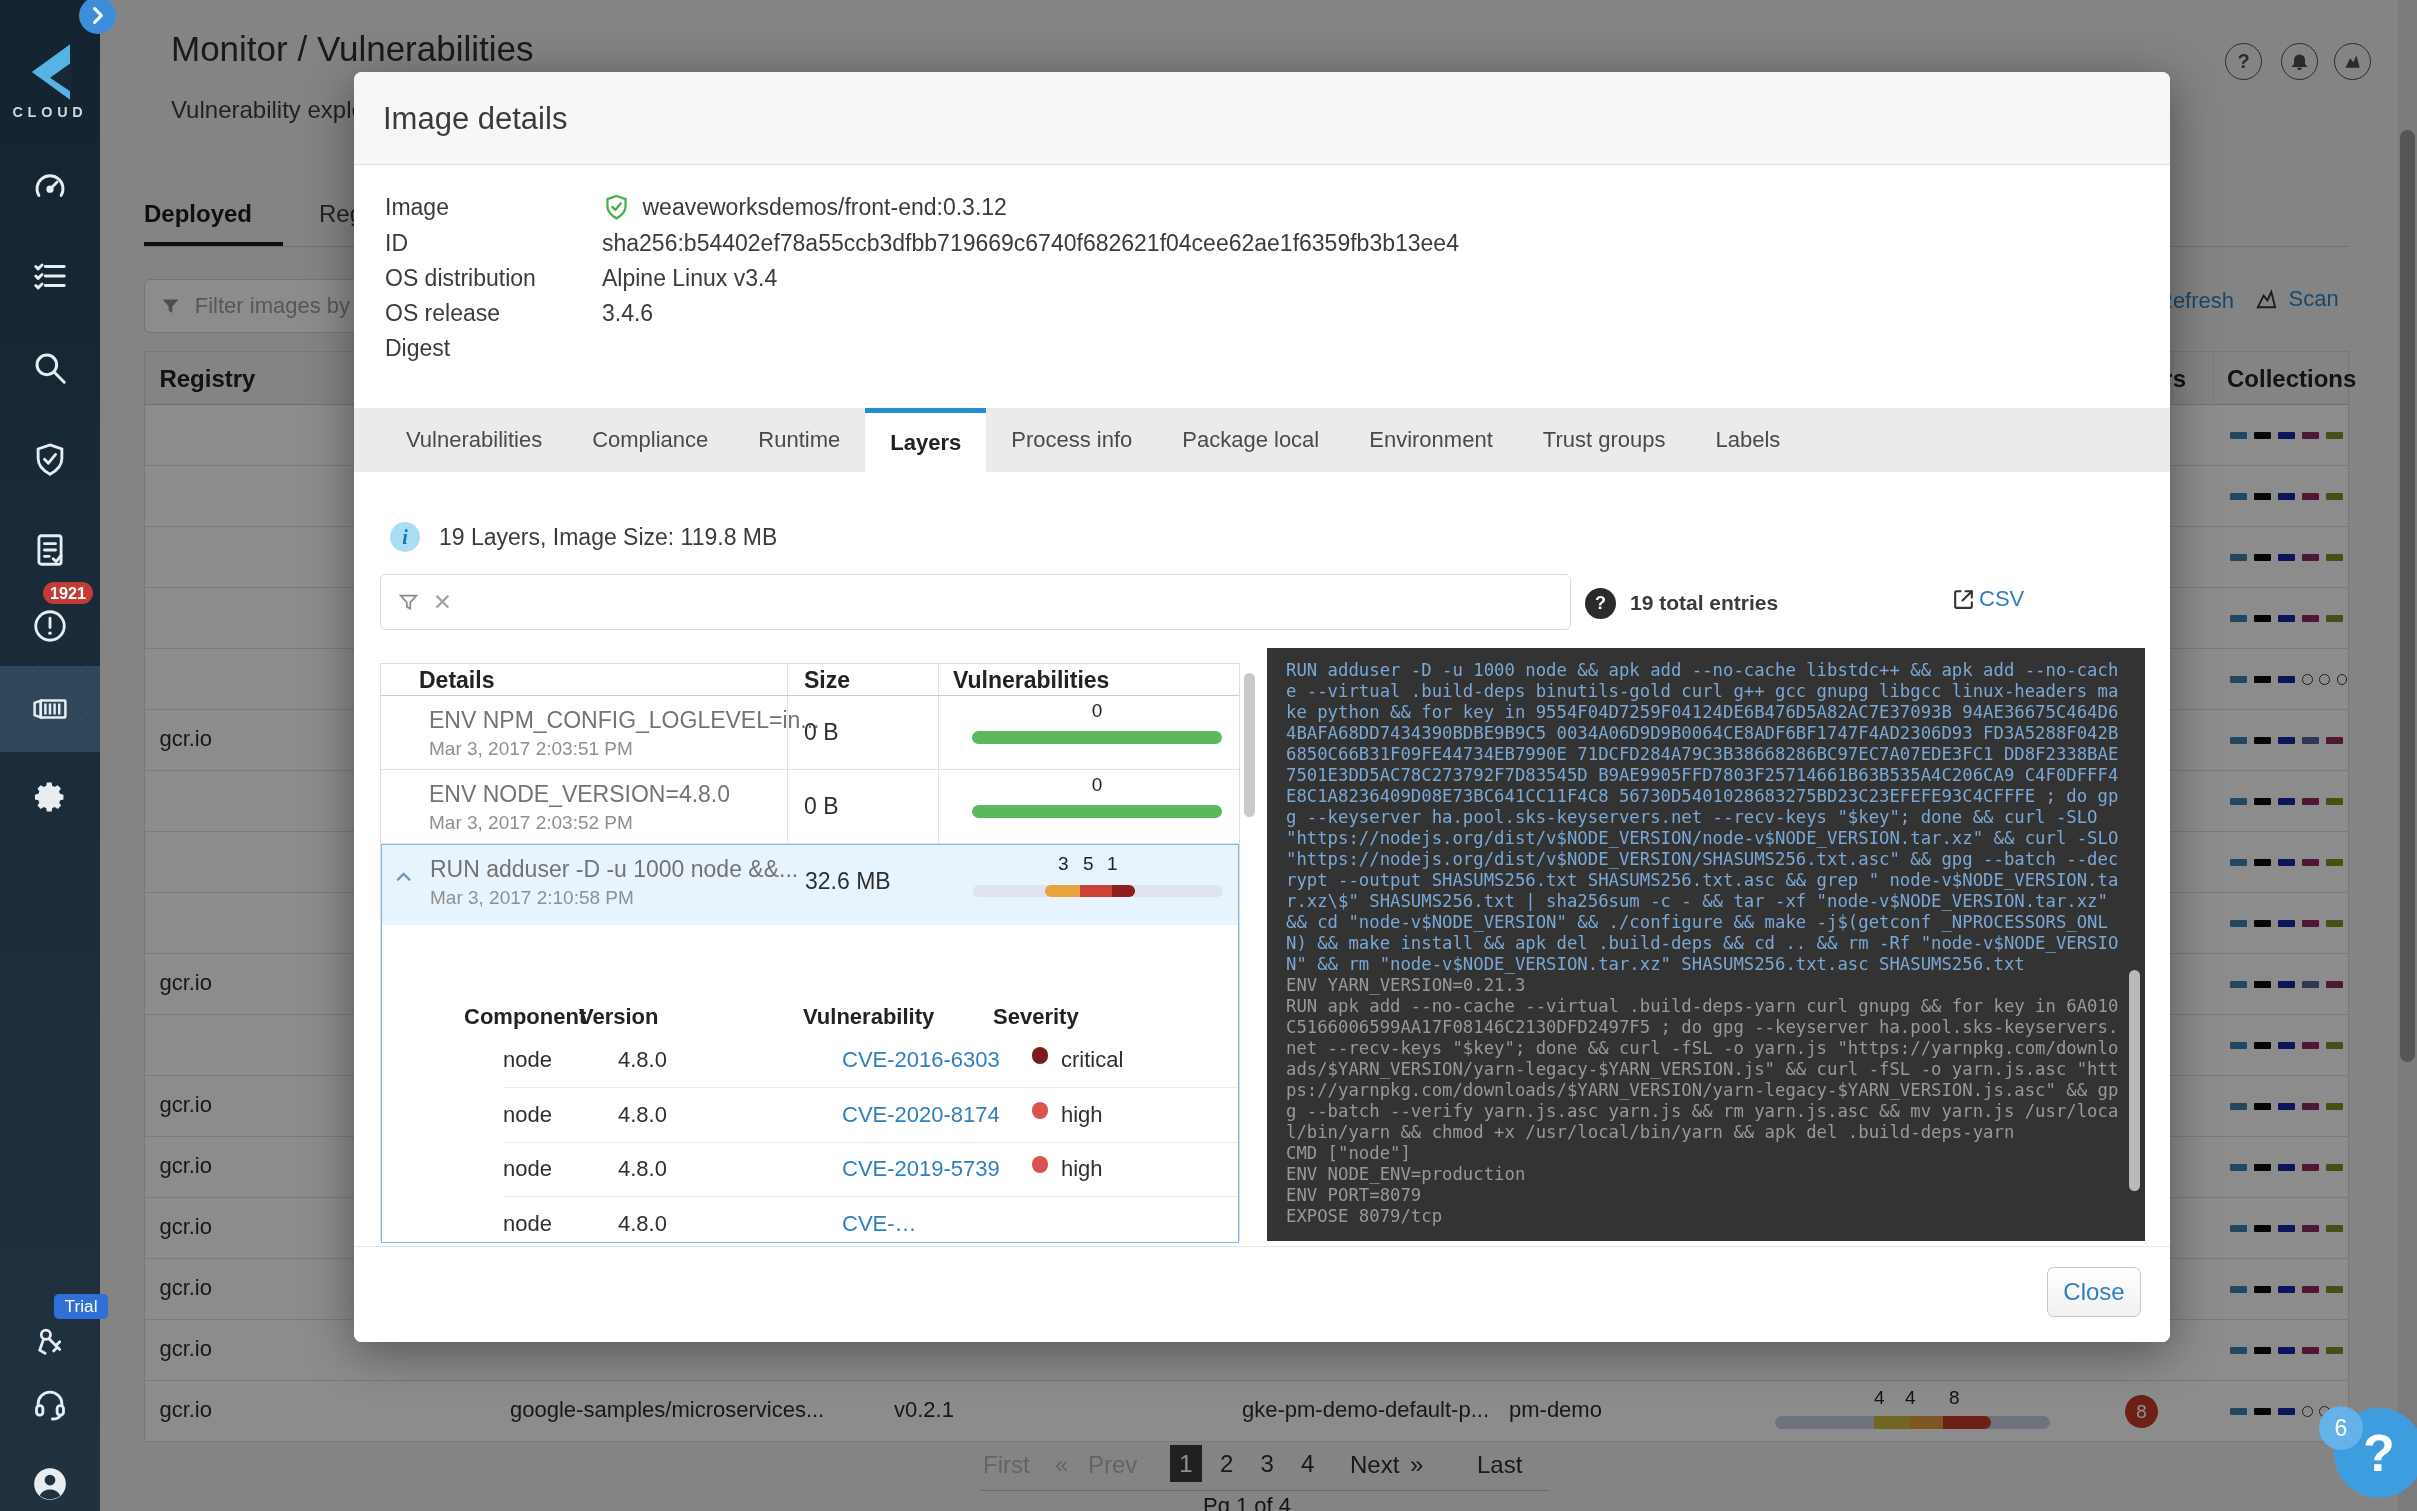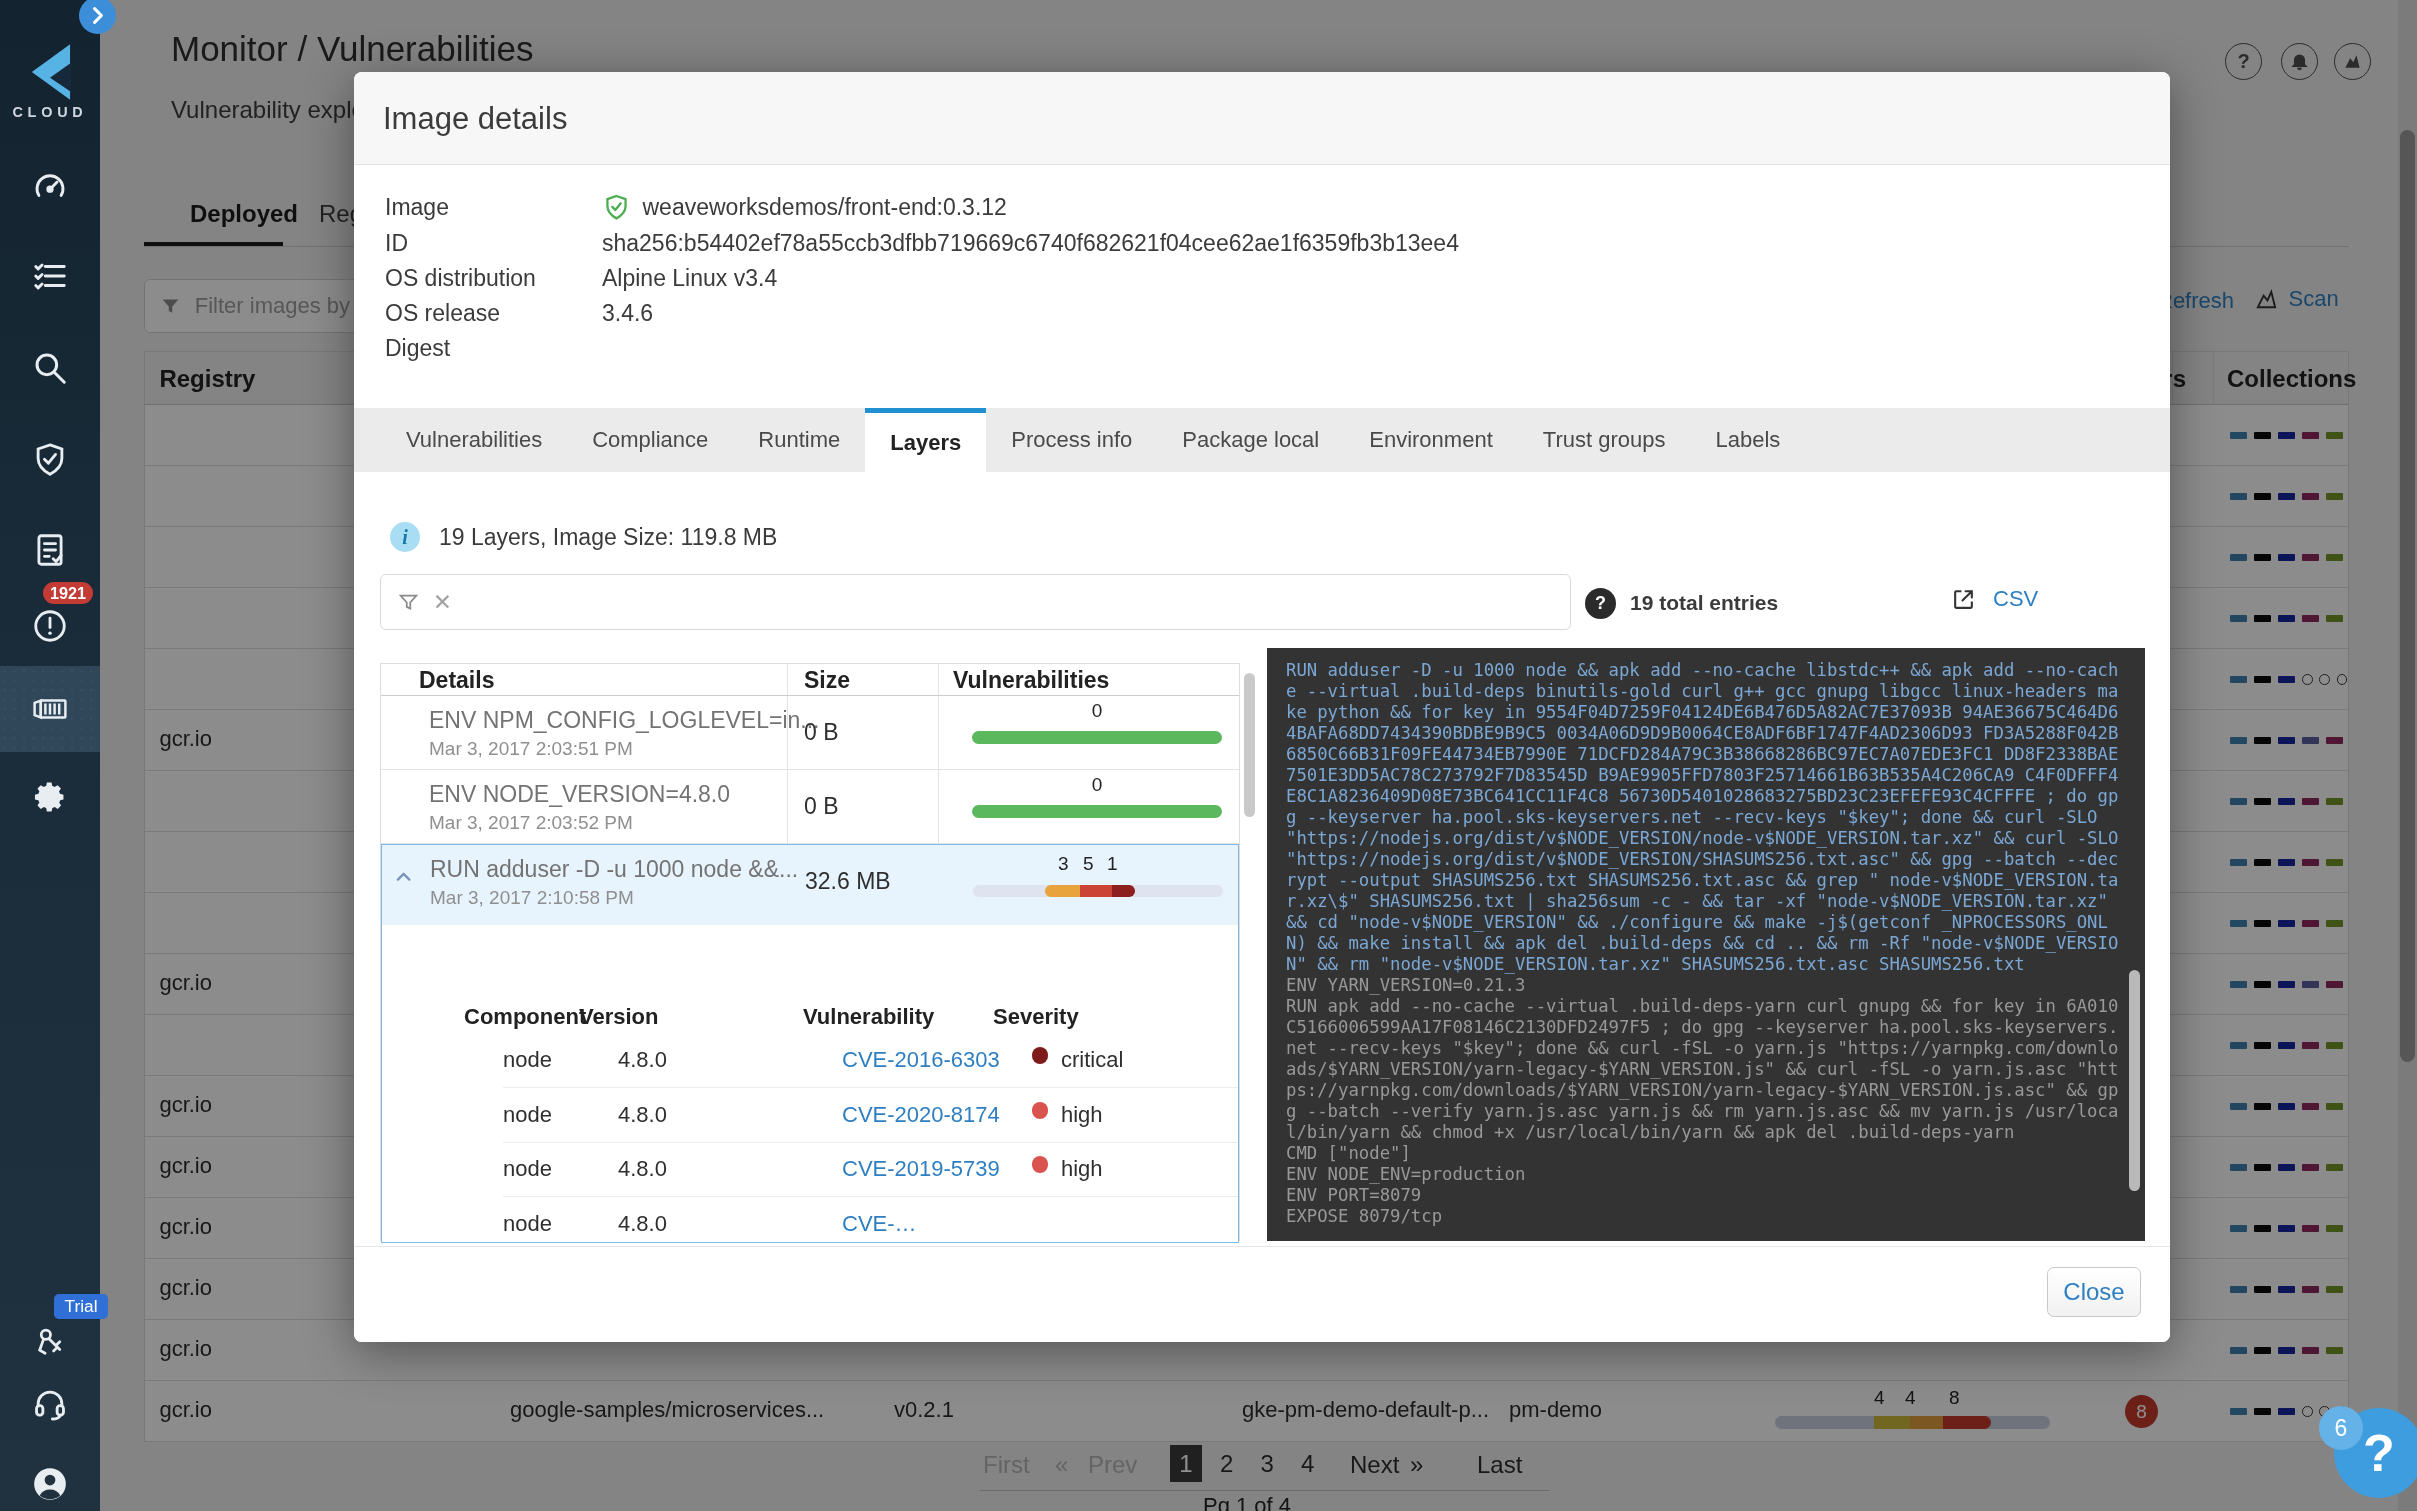--- a/index.html
+++ b/index.html
@@ -9,21 +9,21 @@
 
   
   #bg-page { position:absolute; inset:0; background:#ececec; }
   #page-title { position:absolute; left:171px; top:29px; font-size:35px; color:#2f2f2f; font-weight:400; }
   #page-subtitle { position:absolute; left:171px; top:96px; font-size:24px; color:#3d3d3d; }
   .hdr-circle { position:absolute; top:43px; width:37px; height:37px; border:1.9px solid #4e4e4e; border-radius:50%; color:#4e4e4e; display:flex; align-items:center; justify-content:center; font-size:20px; font-weight:bold; }
   #hdr-help { left:2225px; }
   #hdr-bell { left:2281px; }
   #hdr-chart { left:2334px; }
 
-  #tab-deployed { position:absolute; left:144px; top:200px; font-size:24px; font-weight:bold; color:#1c1c1c;margin-left:46px; }
+  #tab-deployed { position:absolute; left:144px; top:200px; font-size:24px; font-weight:bold; color:#1c1c1c; }
   #tab-deployed-underline { position:absolute; left:144px; top:242px; width:139px; height:4.8px; background:#1c1c1c; }
   #tab-registries { position:absolute; left:319px; top:200px; font-size:24px; color:#3d3d3d; }
   #tabs-divider { position:absolute; left:144px; top:246px; width:2205px; height:1px; background:#c9c9c9; }
 
   #refresh-link { position:absolute; left:2157px; top:288px; font-size:22px; color:#2e7fc1; }
   #scan-btn { position:absolute; left:2254px; top:286px; display:flex; align-items:center; gap:9.6px; font-size:22px; color:#2e7fc1; }
 
   #bg-filter { position:absolute; left:144px; top:279px; width:961px; height:54px; background:#fafafa; border:1px solid #cfcfcf; border-radius:5.8px; display:flex; align-items:center; padding:0 15.4px; gap:13.4px; }
   #bg-filter .ph { font-size:22px; color:#9b9b9b; white-space:nowrap; overflow:hidden; }
 
@@ -77,21 +77,21 @@
   .mtab { height:64px; display:flex; align-items:center; padding:0 25px; font-size:22px; color:#4a4a4a; }
   .mtab.active { background:#fff; border-top:5.8px solid #2090d0; font-weight:bold; color:#222; }
   #info-row { position:absolute; left:36px; top:450px; display:flex; align-items:center; gap:19px; }
   #info-icon { width:30px; height:30px; border-radius:50%; background:#a9ddf3; color:#1576a8; font-weight:bold; font-style:italic; font-size:20px; font-family:"Liberation Serif", serif; display:flex; align-items:center; justify-content:center; }
   #info-text { font-size:23px; color:#3b3b3b; }
   #modal-filter { position:absolute; left:26px; top:502px; width:1191px; height:56px; border:1px solid #d9d9d9; border-radius:5.8px; background:#fff; display:flex; align-items:center; padding:0 17.3px; gap:13.4px; }
   #modal-filter .ph { flex:1; font-size:21px; color:#9b9b9b; }
   #modal-filter .clear-x { font-size:23px; color:#a2a2a2; }
   #qmark-circle { position:absolute; left:1231px; top:516px; width:31px; height:31px; border-radius:50%; background:#2b2b2b; color:#fff; font-size:18px; font-weight:bold; display:flex; align-items:center; justify-content:center; }
   #total-entries { position:absolute; left:1276px; top:519px; font-size:21px; color:#3b3b3b;font-weight:bold; }
-  #csv-wrap { position:absolute; left:1597px; top:514px; display:flex; align-items:center; gap:17px; }
+  #csv-wrap { position:absolute; left:1597px; top:514px; display:flex; align-items:center; gap:3px; }
   #csv-label { font-size:22px; color:#2e7fc1; }
 
   
   #layers-table { position:absolute; left:26px; top:591px; width:860px; height:578px; border:1px solid #ddd; border-bottom:none; }
   #layers-table .lt-sep { position:absolute; top:0; width:1px; height:578px; background:#e3e3e3; }
   #lt-head { position:relative; height:32px; border-bottom:1px solid #ccc; }
   #lt-head span { position:absolute; top:2.9px; font-size:23px; font-weight:bold; color:#222; }
   .layer-row { position:relative; border-bottom:1px solid #e3e3e3; }
   .lr-title { position:absolute; left:48px; top:10.6px; font-size:23px; color:#737373; white-space:nowrap; }
   .lr-date { position:absolute; left:48px; top:42px; font-size:19px; color:#8f8f8f; }

